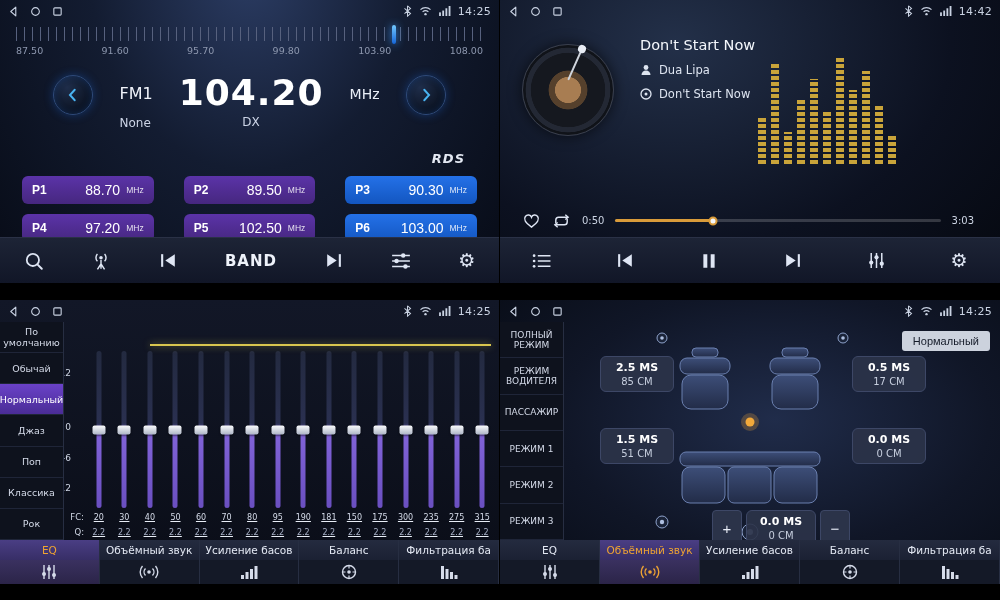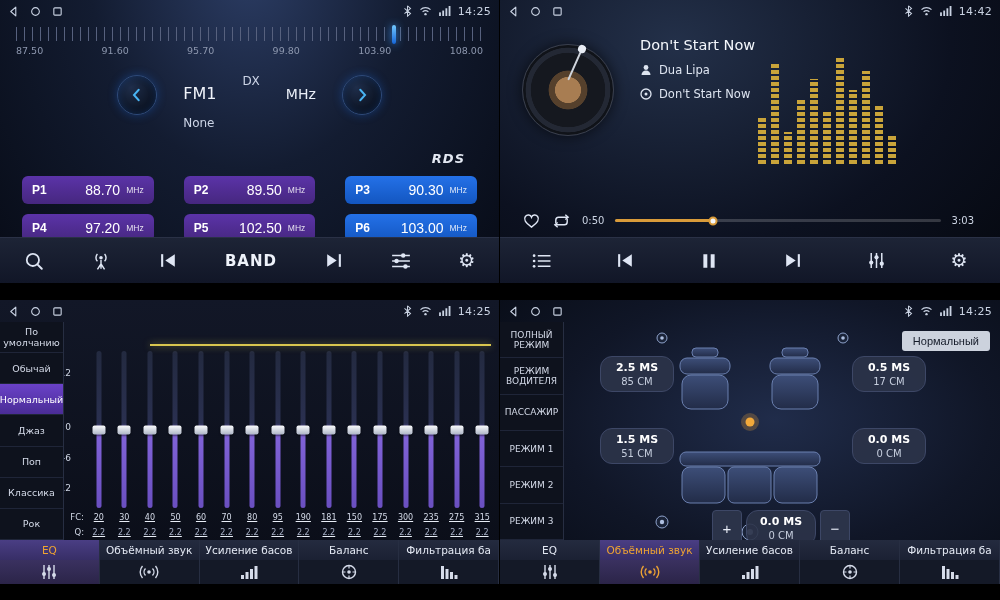--- a/index.html
+++ b/index.html
@@ -119,21 +119,21 @@
   .ticon { flex:1; display:flex; align-items:center; justify-content:center; cursor:pointer;
     border-right:1px solid #272e42; background:#141927; color:#d6dcea; }
   .ticon.active { background:linear-gradient(#3a3160,#2b2448); }
   .ticon.accent { color:#f0a432; }
 
   
   .profile-btn { position:absolute; right:10px; top:31px; background:#ccd2dd; color:#141a28; border:none;
     border-radius:3px; padding:4px 11px; font-size:11px; cursor:pointer; z-index:4; }
   .car { position:absolute; left:150px; top:26px; }
   .delay-box { position:absolute; width:74px; padding:4px 6px; background:rgba(43,51,73,.92);
-    border:1px solid #3d4766; border-radius:12px; text-align:center; display:flex; flex-direction:column;
+    border:1px solid #3d4766; border-radius:6px; text-align:center; display:flex; flex-direction:column;
     gap:2px; z-index:3; }
   .delay-ms { font-size:11px; font-weight:bold; color:#fff; }
   .delay-cm { font-size:10px; color:#c6cede; }
   .pos-fl { left:100px; top:56px; } .pos-fr { left:352px; top:56px; }
   .pos-rl { left:100px; top:128px; } .pos-rr { left:352px; top:128px; }
   .delay-ctrl { position:absolute; left:212px; top:210px; display:flex; align-items:stretch; gap:4px; z-index:4; }
   .step-btn { width:30px; background:#2b3349; border:1px solid #3d4766; border-radius:4px; color:#e8ecf6;
     font-size:15px; cursor:pointer; }
   .delay-ctrl .delay-box { position:static; width:70px; }
 </style>
@@ -192,20 +192,21 @@
       <button class="round-btn">
         <svg viewBox="0 0 16 16" width="14" height="14">
             <path d="M10 2 L4.5 8 L10 14" fill="none" stroke="currentColor" stroke-width="2.2" stroke-linecap="round"></path>
           </svg>
       </button>
       <div class="band-col">
         <div class="band-label">FM1</div>
         <div class="sub">None</div>
       </div>
       <div class="freq-col">
+        <div class="freq-value">104.20</div>
         <div class="sub">DX</div>
       </div>
       <div class="unit-label">MHz</div>
       <button class="round-btn">
         <svg viewBox="0 0 16 16" width="14" height="14">
             <path d="M6 2 L11.5 8 L6 14" fill="none" stroke="currentColor" stroke-width="2.2" stroke-linecap="round"></path>
           </svg>
       </button>
     </div>
 

